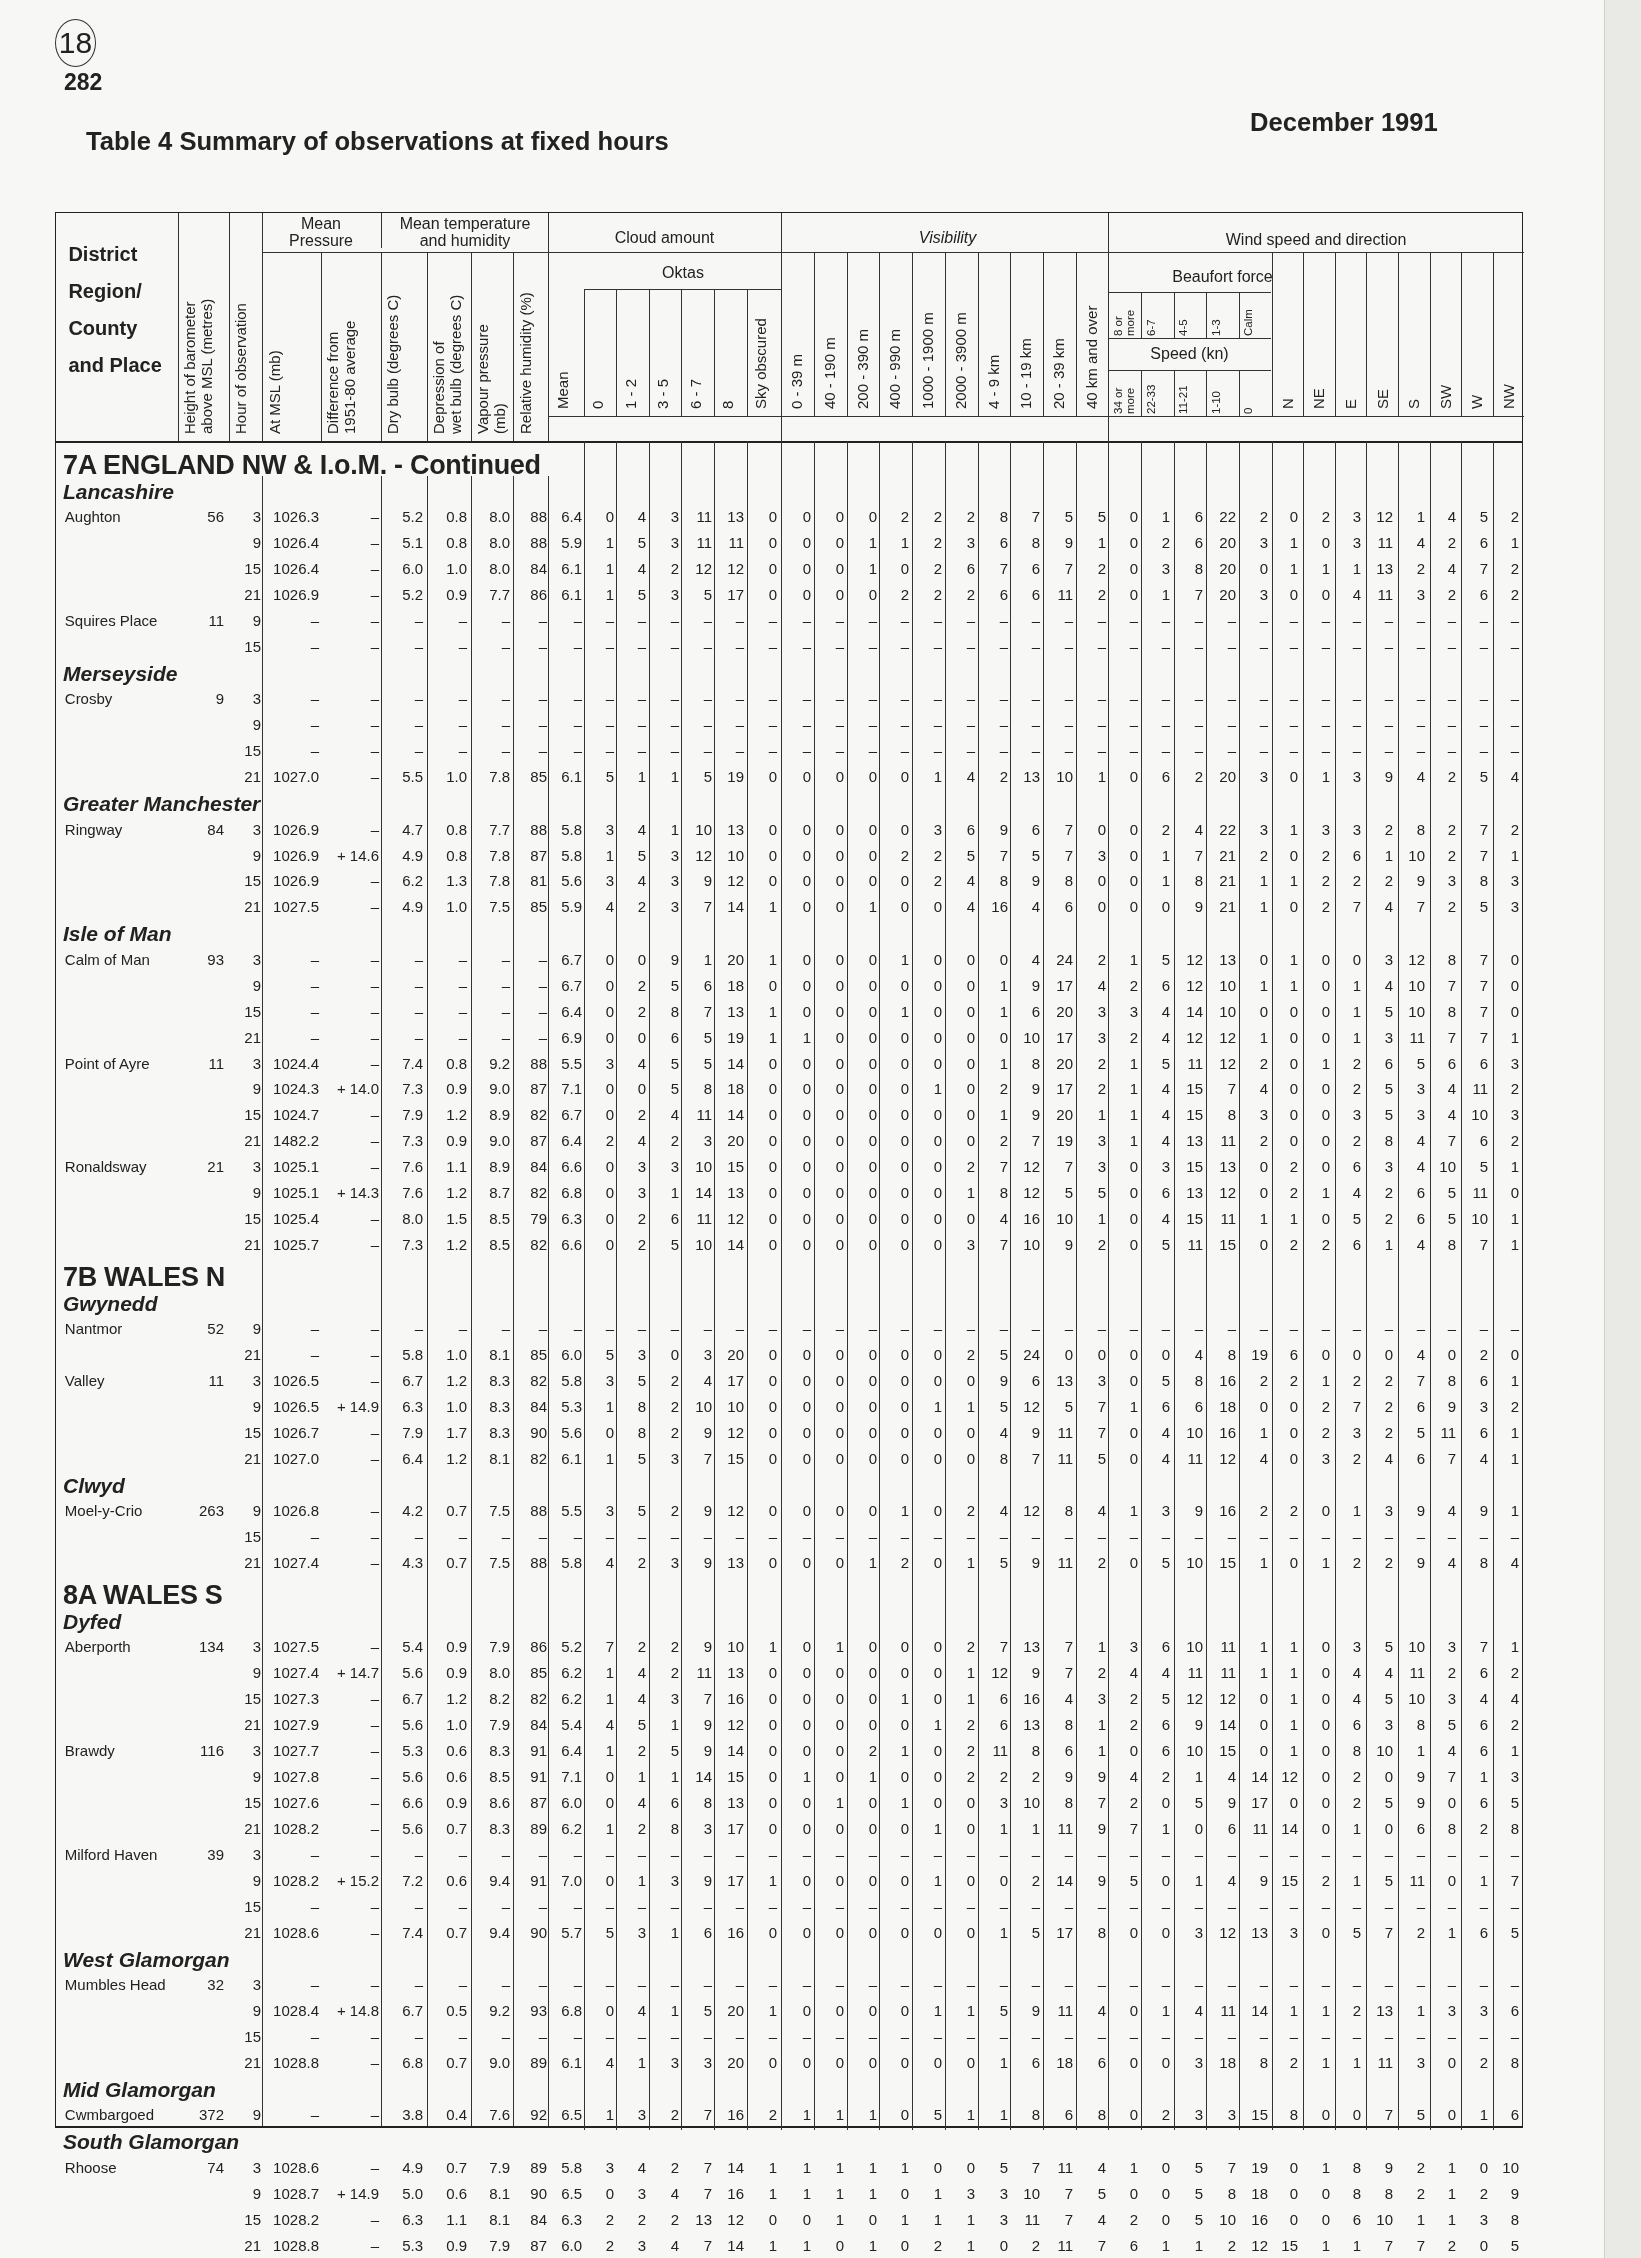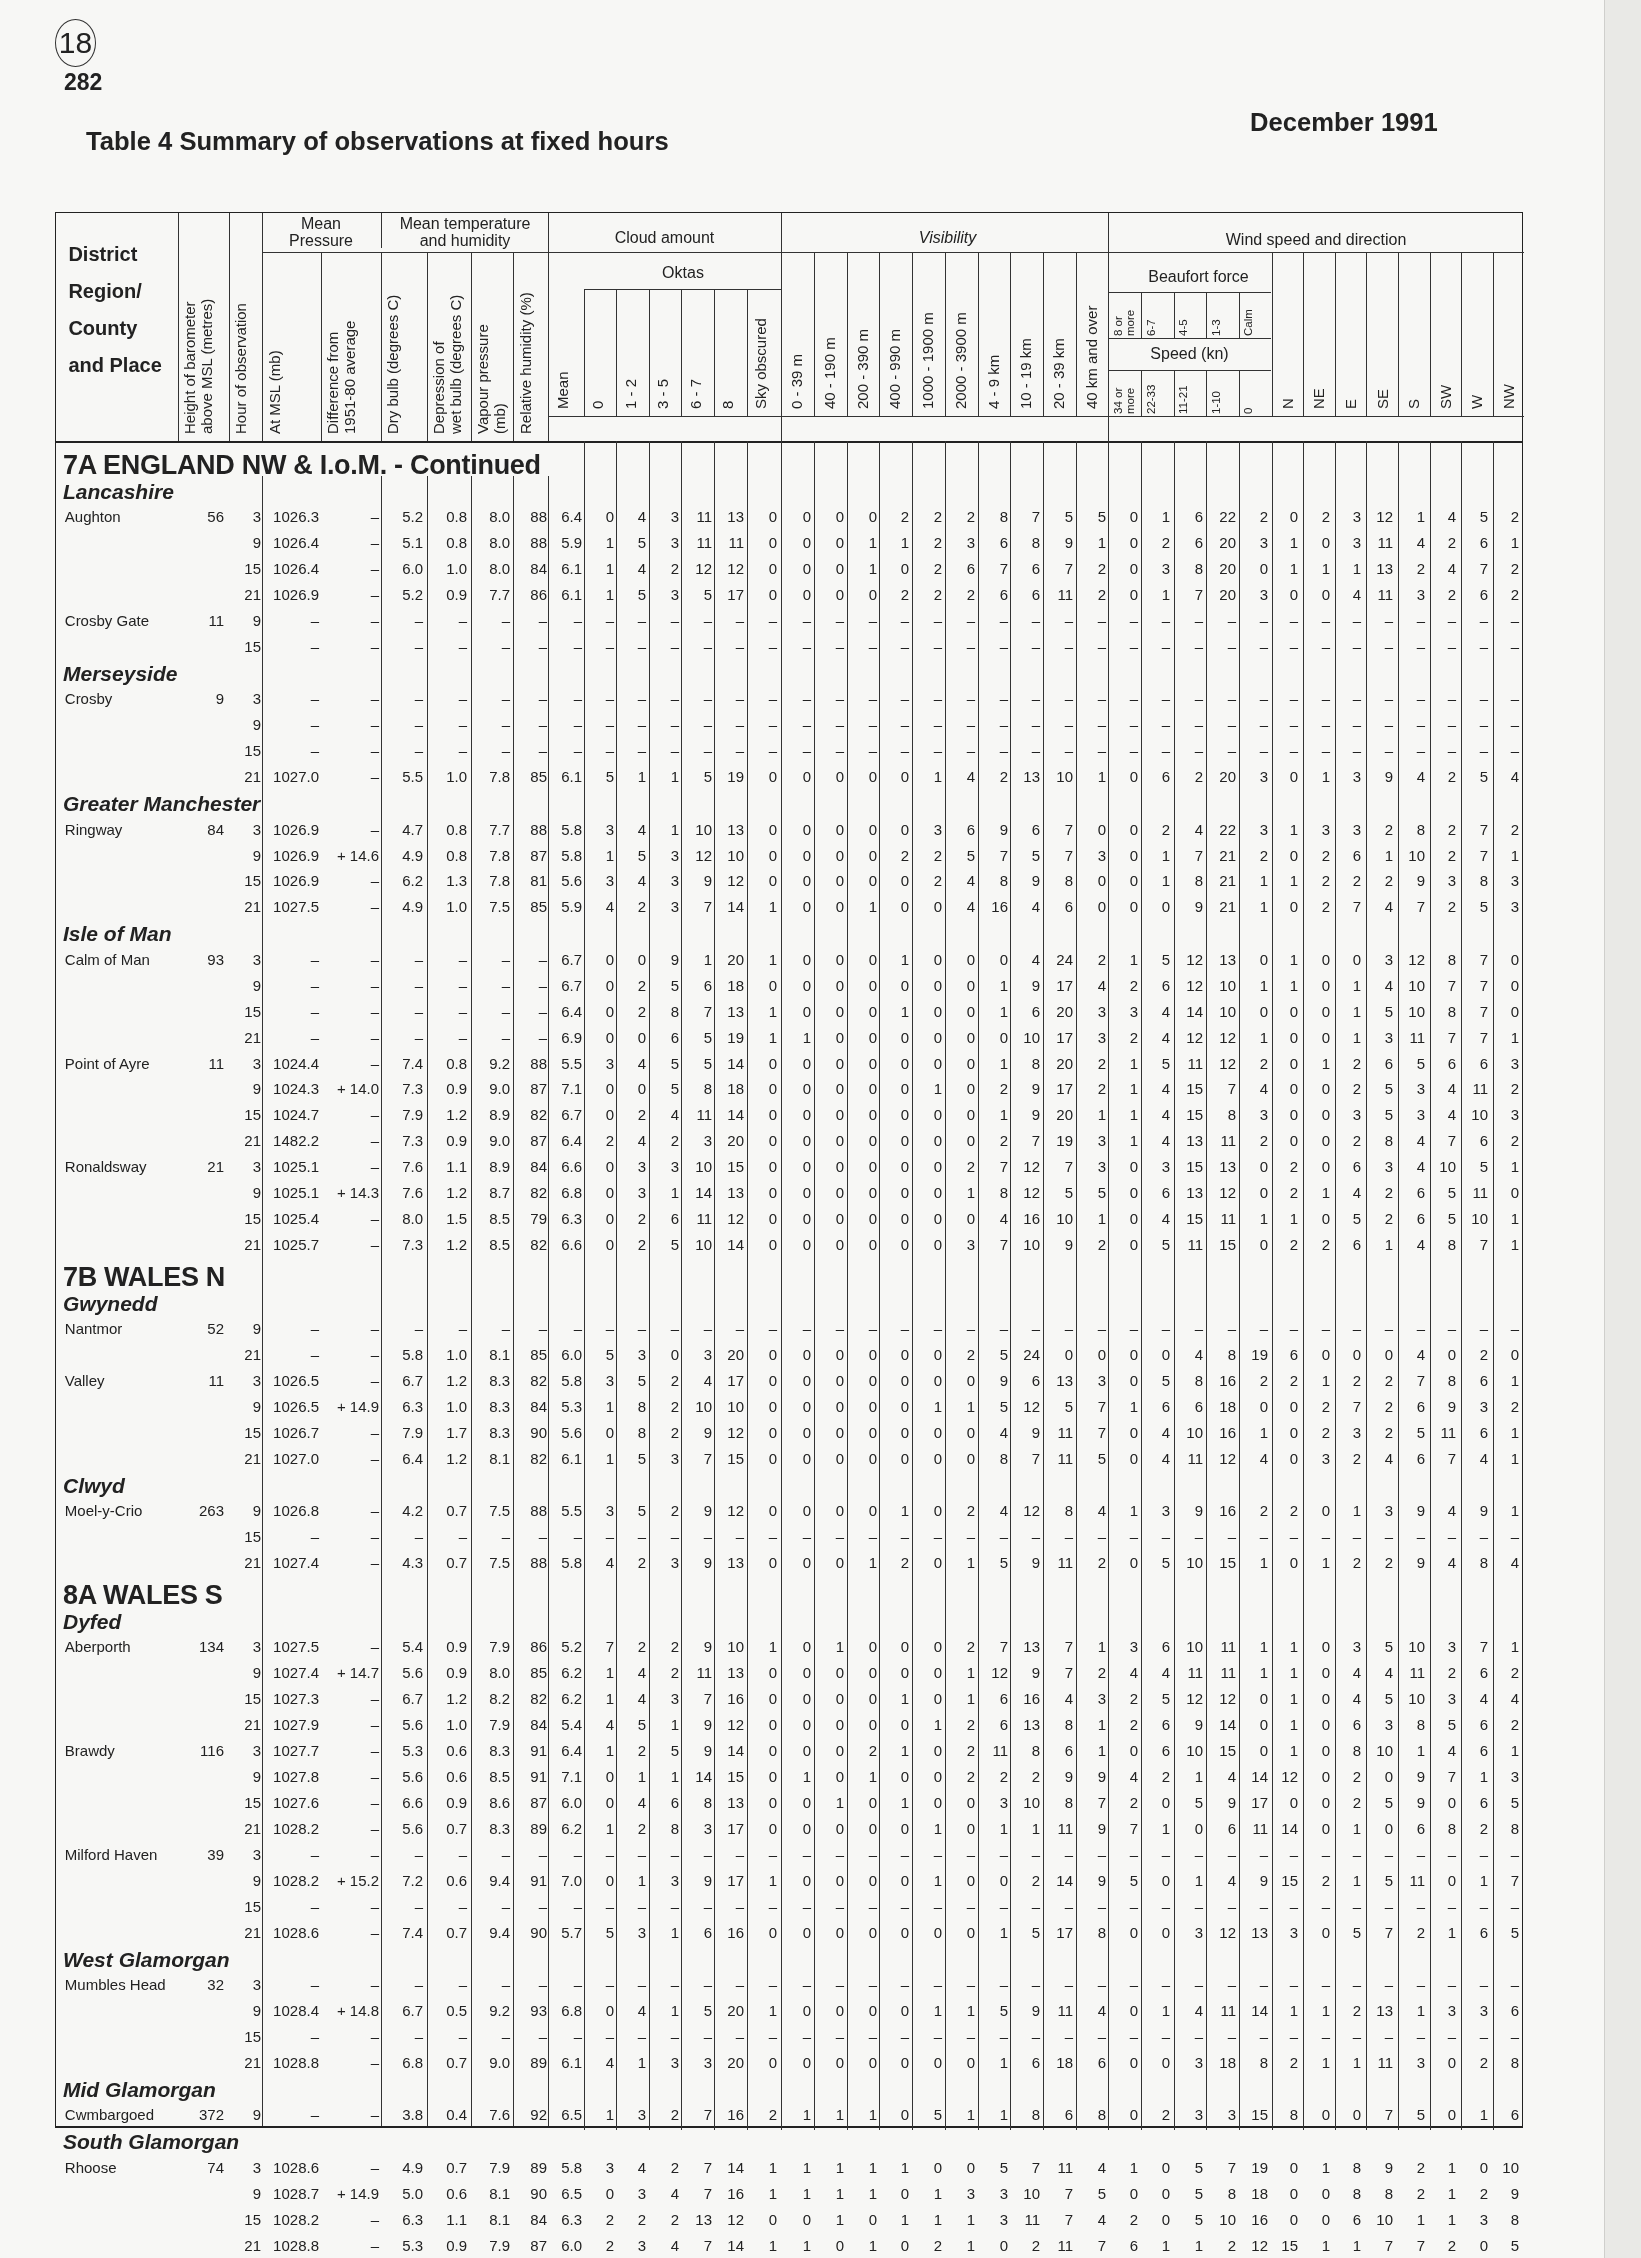--- a/index.html
+++ b/index.html
@@ -112,21 +112,21 @@
       <div class="rot" style="left: 929px; bottom: 32px; height: 150px;">4 - 9 km</div>
       <div class="vline" style="left: 954px; top: 39px; height: 164px;"></div>
       <div class="rot" style="left: 961px; bottom: 32px; height: 150px;">10 - 19 km</div>
       <div class="vline" style="left: 987px; top: 39px; height: 164px;"></div>
       <div class="rot" style="left: 994px; bottom: 32px; height: 150px;">20 - 39 km</div>
       <div class="vline" style="left: 1020px; top: 39px; height: 164px;"></div>
       <div class="rot" style="left: 1027px; bottom: 32px; height: 150px;">40 km and over</div>
       <div class="hline" style="left: 1052px; top: 79px; width: 163px;"></div>
       <div class="hline" style="left: 1052px; top: 125px; width: 163px;"></div>
       <div class="hline" style="left: 1052px; top: 157px; width: 163px;"></div>
-      <div class="hcap" style="left: 1076px; width: 133px; top: 55px;">Beaufort force</div>
+      <div class="hcap" style="left: 1100px; width: 133px; top: 55px;">Beaufort force</div>
       <div class="hcap" style="left: 1052px; width: 163px; top: 132px;">Speed (kn)</div>
       <div class="vline" style="left: 1052px; top: 79px; height: 46px;"></div>
       <div class="vline" style="left: 1052px; top: 157px; height: 46px;"></div>
       <div class="rot" style="left: 1057px; top: 81px; height: 42px; font-size: 11.5px; line-height: 11.5px;">8 or
 more</div>
       <div class="rot" style="left: 1057px; top: 159px; height: 42px; font-size: 11.5px; line-height: 11.5px;">34 or
 more</div>
       <div class="vline" style="left: 1085px; top: 79px; height: 46px;"></div>
       <div class="vline" style="left: 1085px; top: 157px; height: 46px;"></div>
       <div class="rot" style="left: 1090px; top: 81px; height: 42px; font-size: 11.5px; line-height: 11.5px;">6-7</div>
@@ -316,21 +316,21 @@
         <div class="cell" style="left: 1189px; width: 53px;">0</div>
         <div class="cell" style="left: 1221px; width: 53px;">0</div>
         <div class="cell" style="left: 1252px; width: 53px;">4</div>
         <div class="cell" style="left: 1284px; width: 53px;">11</div>
         <div class="cell" style="left: 1316px; width: 53px;">3</div>
         <div class="cell" style="left: 1347px; width: 53px;">2</div>
         <div class="cell" style="left: 1379px; width: 53px;">6</div>
         <div class="cell" style="left: 1410px; width: 53px;">2</div>
       </div>
       <div class="row" style="top: 169px;">
-        <div class="place">Crosby Gate</div>
+        <div class="place">Squires Place</div>
         <div class="cell" style="left: 0px; width: 168px;">11</div>
         <div class="cell" style="left: 152px; width: 53px;">9</div>
         <div class="cell" style="left: 210px; width: 53px;">–</div>
         <div class="cell" style="left: 270px; width: 53px;">–</div>
         <div class="cell" style="left: 314px; width: 53px;">–</div>
         <div class="cell" style="left: 358px; width: 53px;">–</div>
         <div class="cell" style="left: 401px; width: 53px;">–</div>
         <div class="cell" style="left: 438px; width: 53px;">–</div>
         <div class="cell" style="left: 473px; width: 53px;">–</div>
         <div class="cell" style="left: 505px; width: 53px;">–</div>

